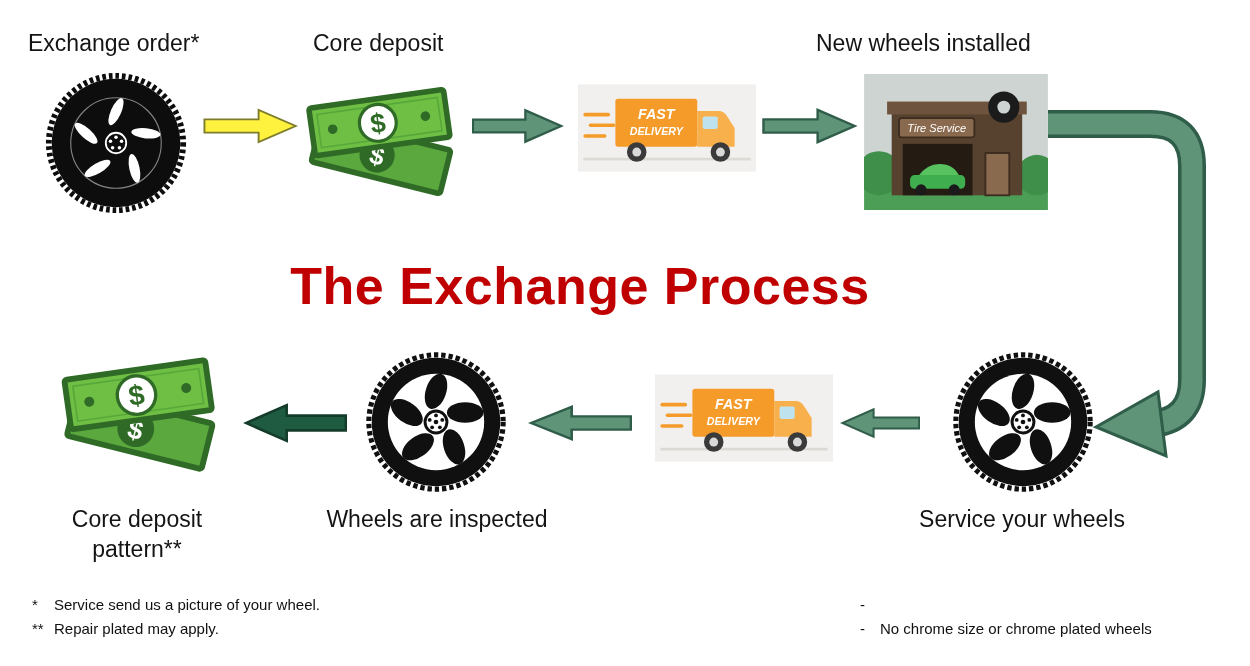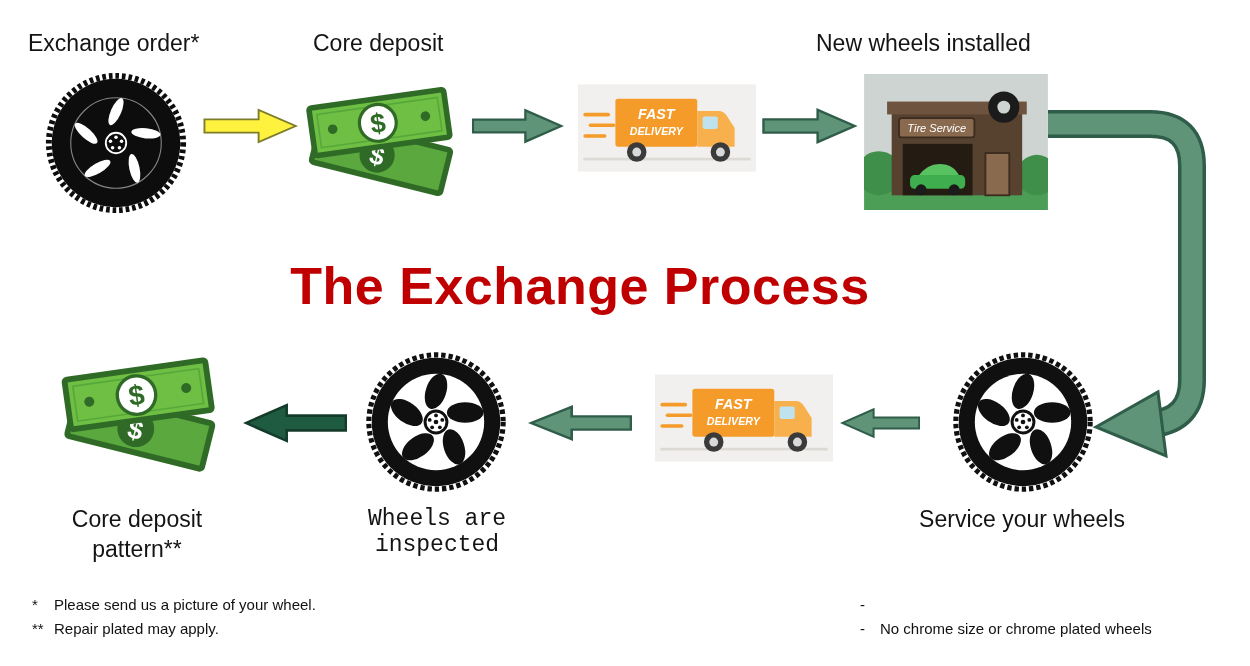--- a/index.html
+++ b/index.html
@@ -225,30 +225,30 @@
       <rect x="18" y="28" width="170" height="60" rx="3" fill="#6fbf44" stroke="#2f6b27" stroke-width="7"></rect>
       <rect x="27" y="37" width="152" height="42" fill="none" stroke="#57a83a" stroke-width="2"></rect>
       <circle cx="101" cy="58" r="23" fill="#ffffff" stroke="#2f6b27" stroke-width="4"></circle>
       <text x="101" y="70" font-size="34" font-weight="bold" fill="#2f6b27" text-anchor="middle">$</text>
       <circle cx="44" cy="58" r="6" fill="#2f6b27"></circle>
       <circle cx="161" cy="58" r="6" fill="#2f6b27"></circle>
     </g>
   </svg>
 
   <div class="abs step-label center-label" style="left:912px;top:506px;width:220px;">Service your wheels</div>
-  <div class="abs step-label center-label" style="left:312px;top:506px;width:250px;font-family:Liberation Mono, monospace;">Wheels are inspected</div>
+  <div class="abs step-label center-label" style="left:312px;top:506px;width:250px;">Wheels are inspected</div>
   <div class="abs step-label center-label" style="left:37px;top:504px;width:200px;line-height:30px;">
     <div>Core deposit</div>
     <div>pattern**</div>
   </div>
 
   <div class="abs foot" style="left:32px;top:596px;width:420px;">
     <div class="foot-row">
       <span class="foot-marker">*</span>
-      <span>Please send us a picture of your wheel.</span>
+      <span>Service send us a picture of your wheel.</span>
     </div>
     <div class="foot-row">
       <span class="foot-marker">**</span>
       <span>Repair plated may apply.</span>
     </div>
   </div>
 
   <div class="abs foot" style="left:860px;top:596px;width:380px;">
     <div class="foot-row">
       <span class="foot-marker" style="flex-basis:20px;width:20px;">-</span>

